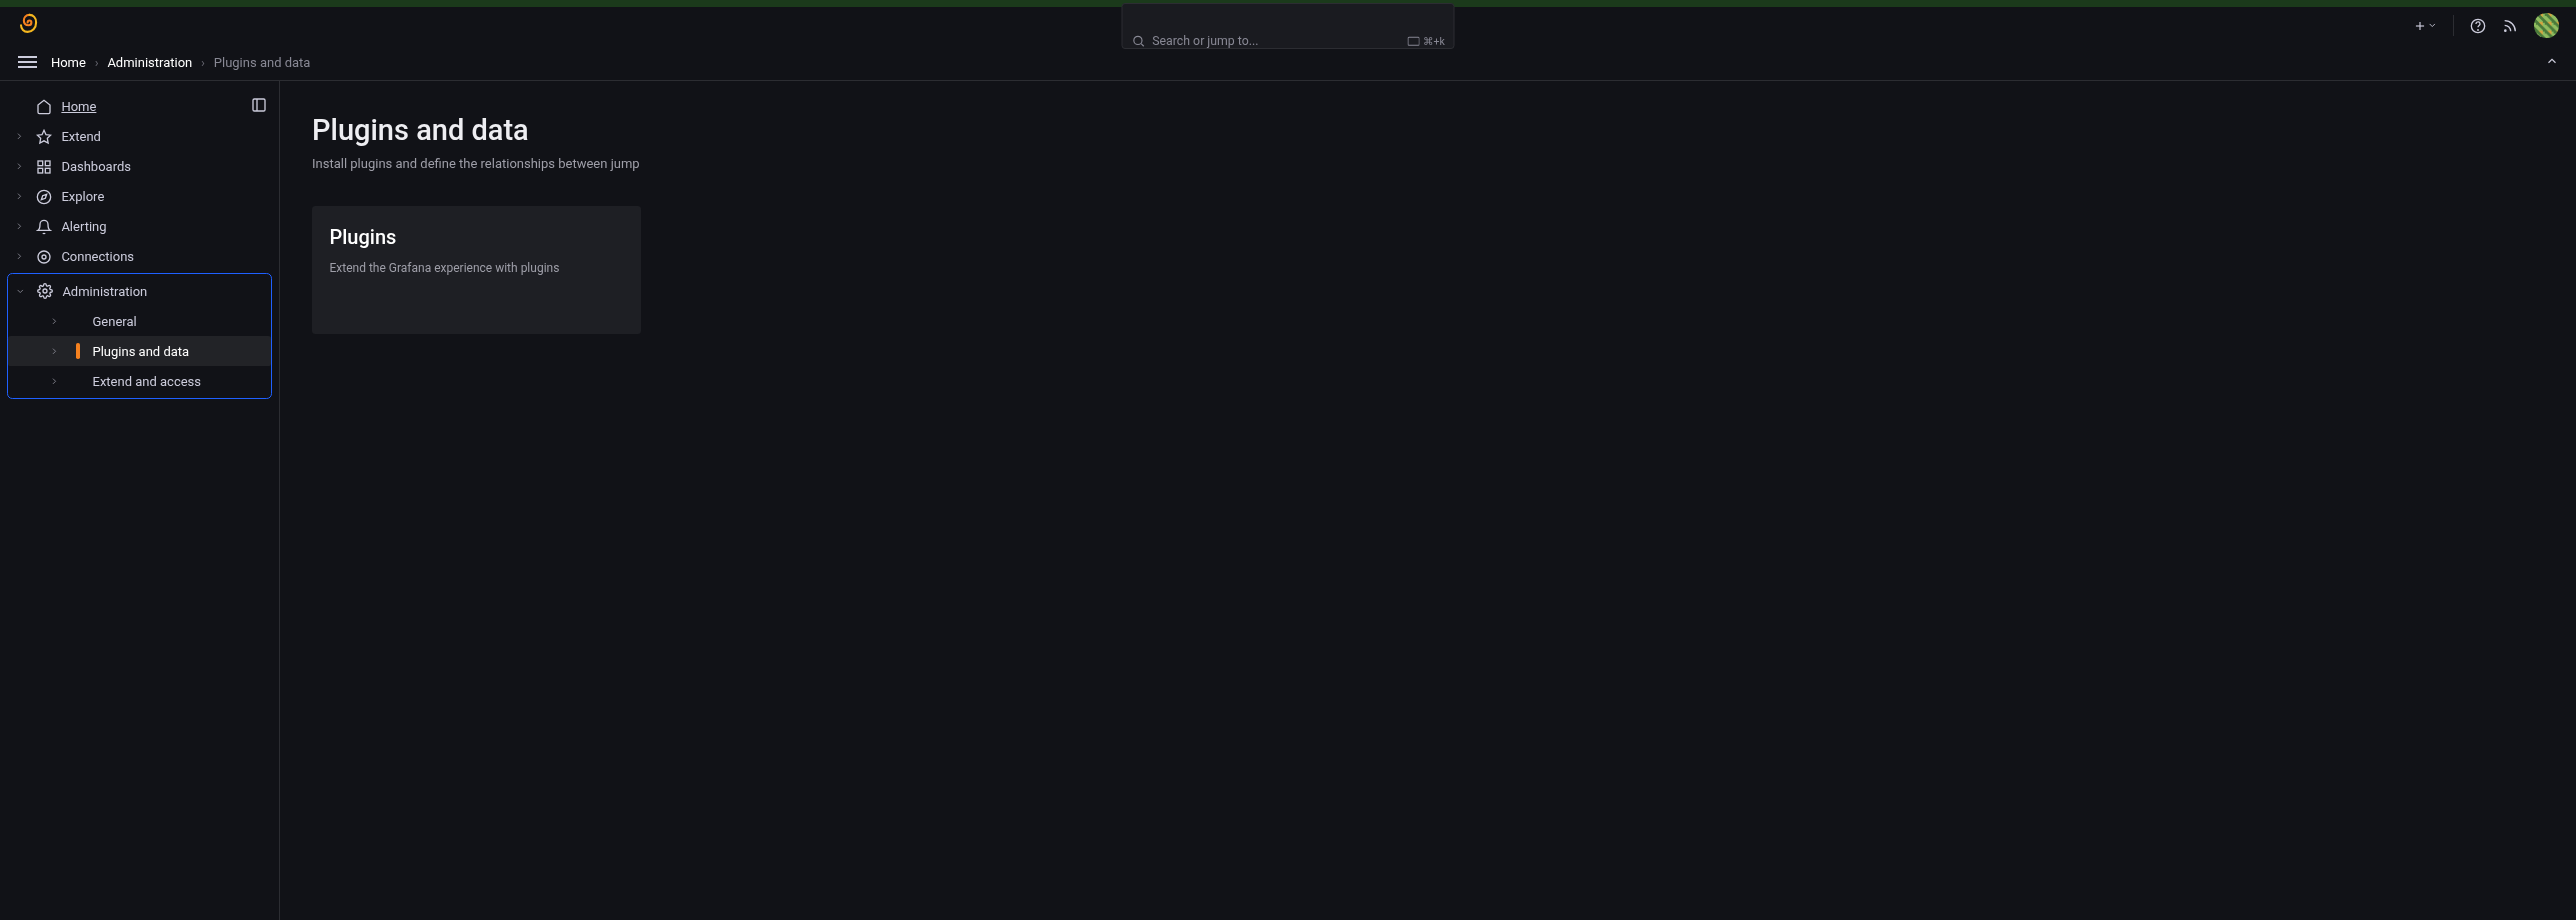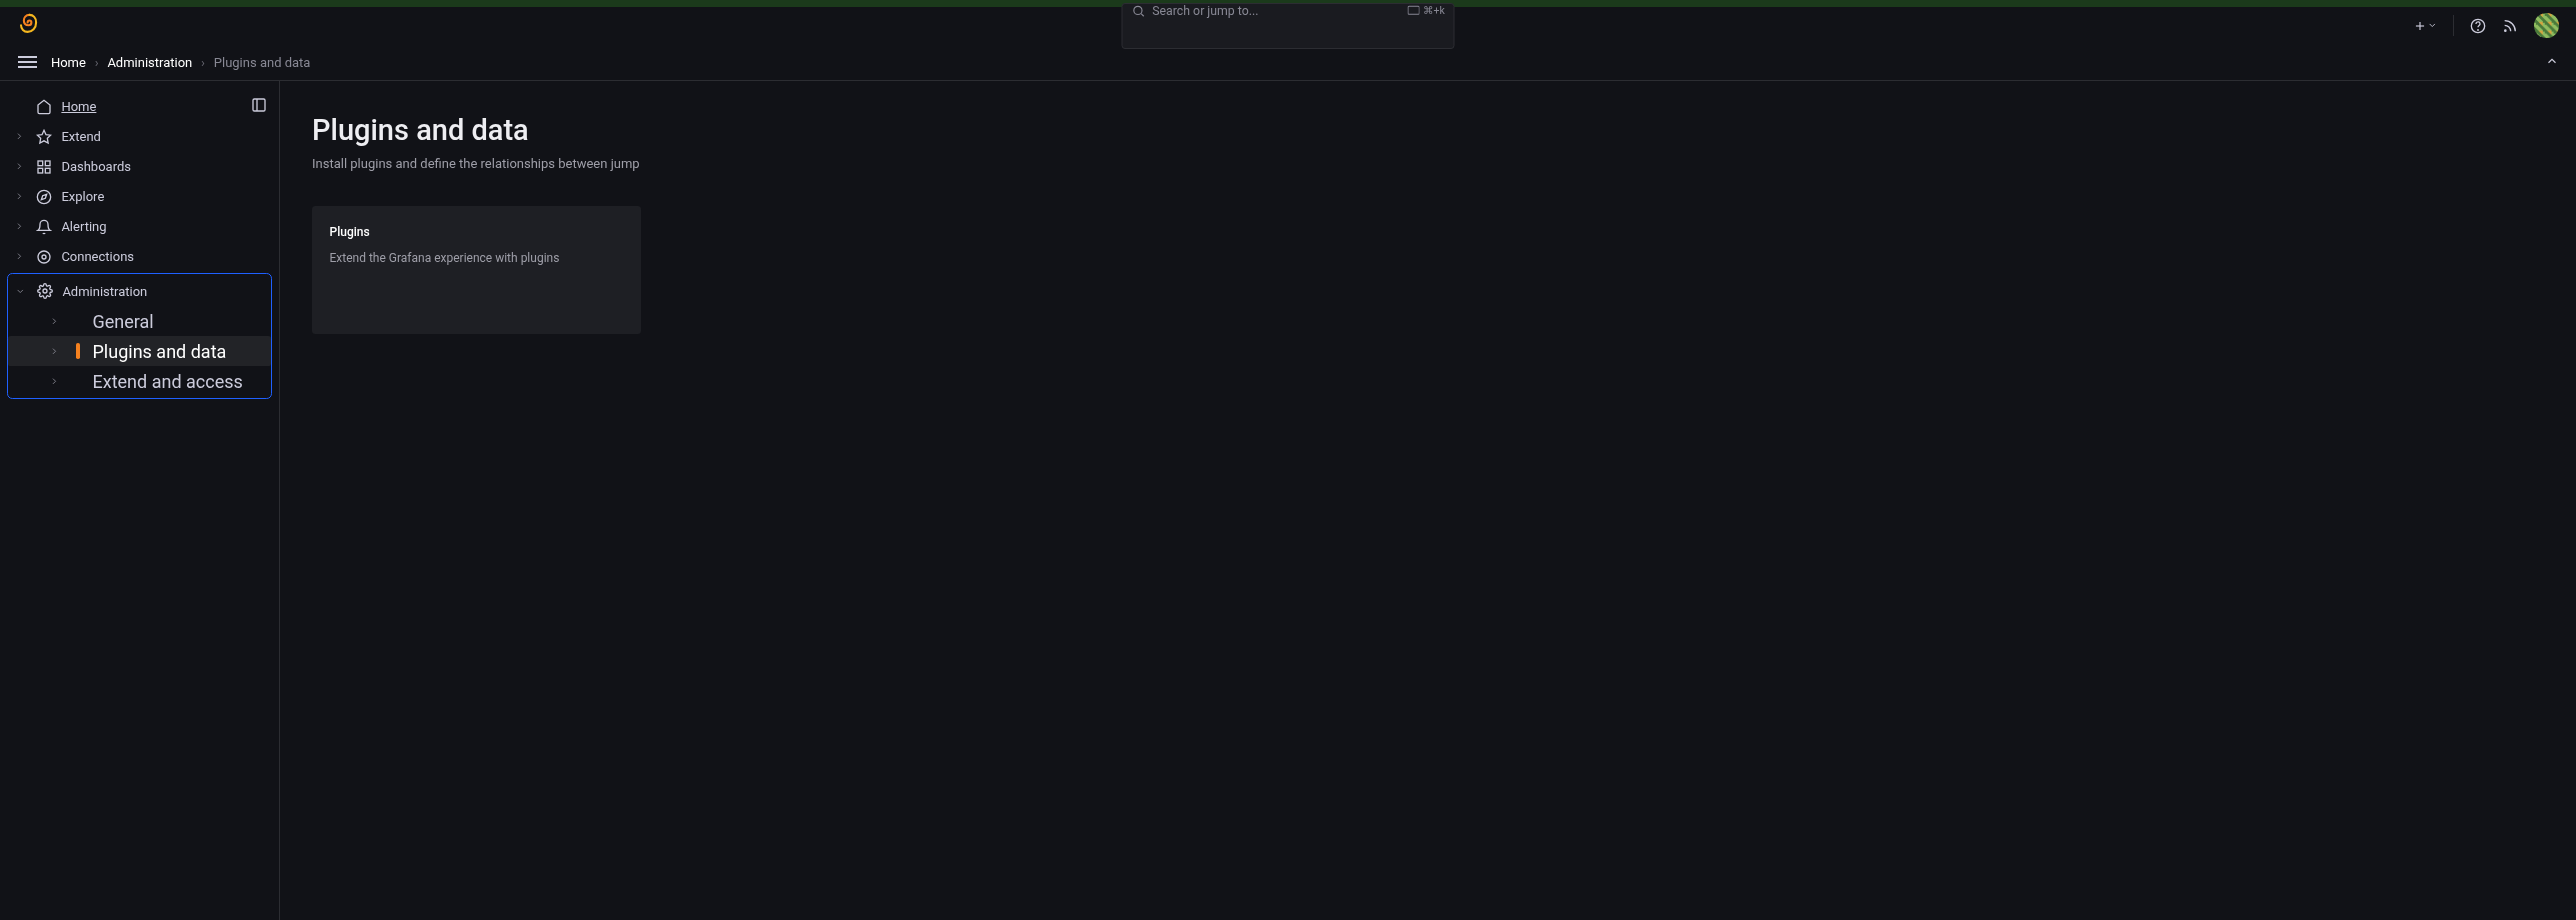--- a/index.html
+++ b/index.html
@@ -37,21 +37,21 @@
       justify-content: center;
     }
     .search-container {
       position: absolute;
       left: 50%;
       transform: translateX(-50%);
       width: 333px;
     }
     .search-box {
       display: flex;
-      align-items: flex-start;
+      align-items: flex-end;
       height: 46px;
       background: #1a1b20;
       border: 0.9px solid #2c2d32;
       border-radius: 3.5px;
       padding: 0 8.8px;
       gap: 7px;
     }
     .search-placeholder {
       color: #888894;
       font-size: 12.3px;
@@ -180,21 +180,21 @@
       margin: 1.8px 0;
       padding: 1.8px 0;
     }
     .nav-sub-item {
       display: flex;
       align-items: center;
       height: 30px;
       padding-left: 39px;
       gap: 7px;
       cursor: pointer;
-      font-size: 18px;
+      font-size: 13px;
       color: #ccccdc;
       border-radius: 2.6px;
       position: relative;
     }
     .nav-sub-item.active {
       background: #222327;
       color: #ffffff;
     }
     .nav-sub-item.active::before {
       content: '';
@@ -225,21 +225,21 @@
       margin-bottom: 35px;
     }
     .card {
       background: #1e1f24;
       border-radius: 3.5px;
       padding: 19px 17.5px;
       width: 329px;
       min-height: 128px;
     }
     .card-title {
-      font-size: 12px;
+      font-size: 20px;
       font-weight: 500;
       color: #ffffff;
       margin-bottom: 12.3px;
     }
     .card-desc {
       font-size: 12px;
       color: #9e9ea8;
     }
   </style>
 </head>

